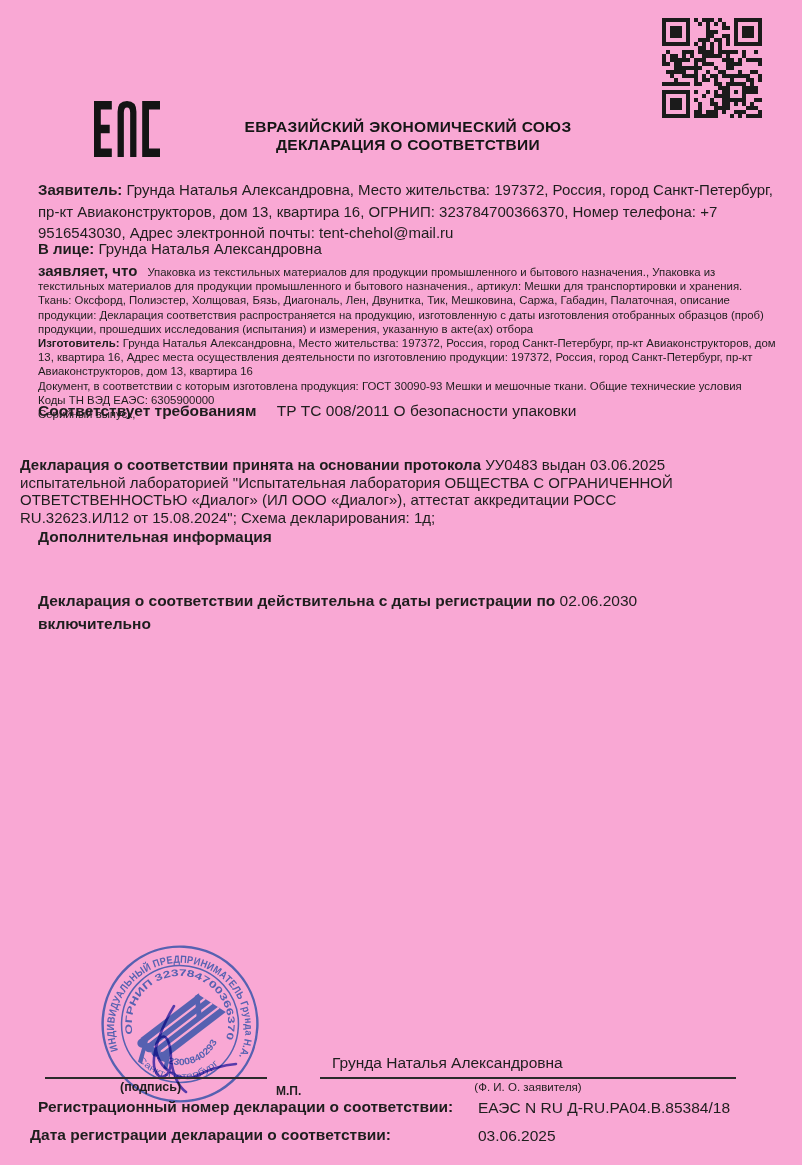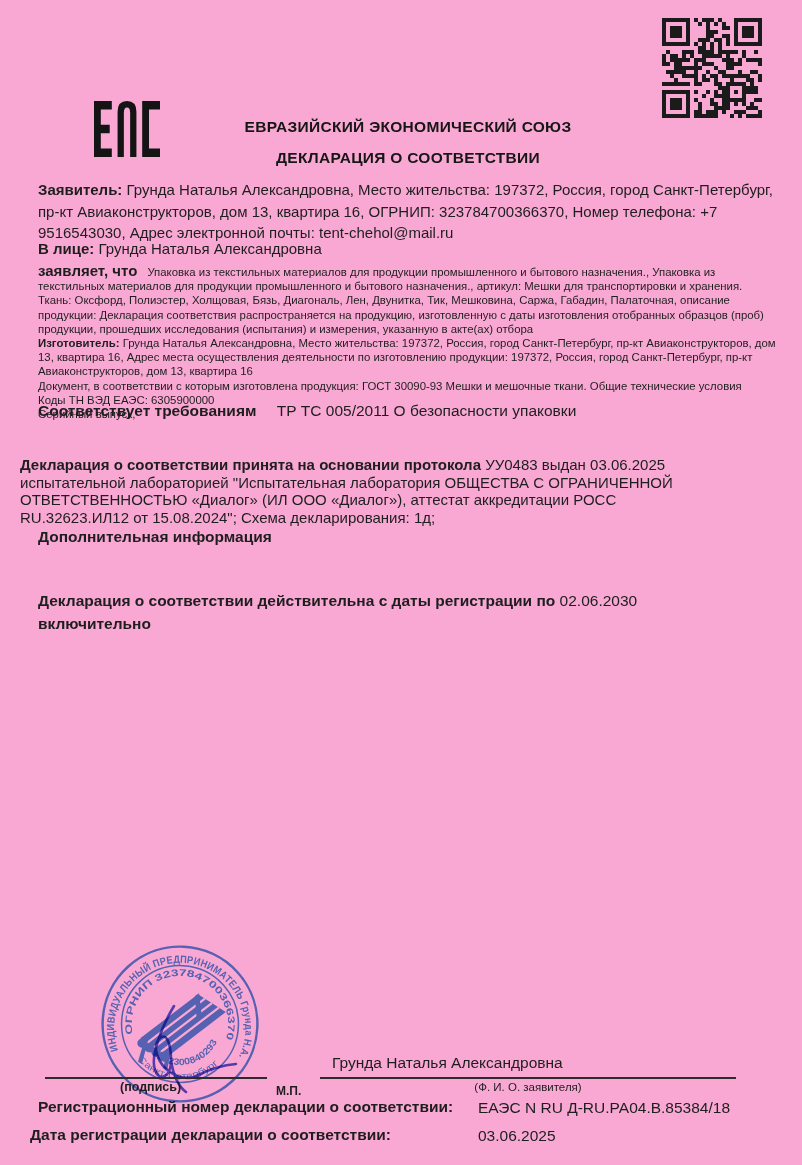--- a/index.html
+++ b/index.html
@@ -7,21 +7,21 @@
     position:relative;width:802px;height:1165px;margin:0 auto;
     background:#f9a8d4;overflow:hidden;
     font-family:"Liberation Sans",sans-serif;color:#1e1e1e;
   }
   .abs{position:absolute;}
   
   .eac-logo{left:94px;top:101px;width:66px;height:56px;}
   .qr{left:662px;top:18px;width:100px;height:100px;}
   .titles{left:38px;top:118px;width:740px;text-align:center;}
   .title-line{font-size:15.5px;font-weight:bold;letter-spacing:.3px;color:#161616;}
-  .title-line + .title-line{margin-top:13px;}
+  .title-line + .title-line{}
   
   .para{font-size:15px;line-height:21.5px;}
   .applicant{left:38px;top:179px;width:736px;}
   .in-person{left:38px;top:238px;width:736px;}
   .bold{font-weight:bold;}
   .declares{left:38px;top:264px;width:740px;font-size:11.4px;line-height:14.2px;}
   .declares-lead{font-size:15px;font-weight:bold;margin-right:10px;}
   .compliance{left:38px;top:402px;width:740px;font-size:15.5px;}
   .compliance-value{margin-left:16px;}
   .basis{left:20px;top:456px;width:672px;font-size:15px;line-height:17.6px;}
@@ -414,21 +414,21 @@
       <span class="bold">Изготовитель:</span>
       <span>Грунда Наталья Александровна, Место жительства: 197372, Россия, город Санкт-Петербург, пр-кт Авиаконструкторов, дом 13, квартира 16, Адрес места осуществления деятельности по изготовлению продукции: 197372, Россия, город Санкт-Петербург, пр-кт Авиаконструкторов, дом 13, квартира 16</span>
     </div>
     <div>Документ, в соответствии с которым изготовлена продукция: ГОСТ 30090-93 Мешки и мешочные ткани. Общие технические условия</div>
     <div>Коды ТН ВЭД ЕАЭС: 6305900000</div>
     <div>Серийный выпуск,</div>
   </div>
 
   <div class="abs compliance">
     <span class="bold">Соответствует требованиям</span>
-    <span class="compliance-value">ТР ТС 005/2011 О безопасности упаковки</span>
+    <span class="compliance-value">ТР ТС 008/2011 О безопасности упаковки</span>
   </div>
 
   <div class="abs basis">
     <span class="bold">Декларация о соответствии принята на основании протокола</span>
     <span>УУ0483 выдан 03.06.2025 испытательной лабораторией "Испытательная лаборатория ОБЩЕСТВА С ОГРАНИЧЕННОЙ ОТВЕТСТВЕННОСТЬЮ «Диалог» (ИЛ ООО «Диалог»), аттестат аккредитации РОСС RU.32623.ИЛ12 от 15.08.2024"; Схема декларирования: 1д;</span>
   </div>
 
   <div class="abs additional">Дополнительная информация</div>
 
   <div class="abs validity">

